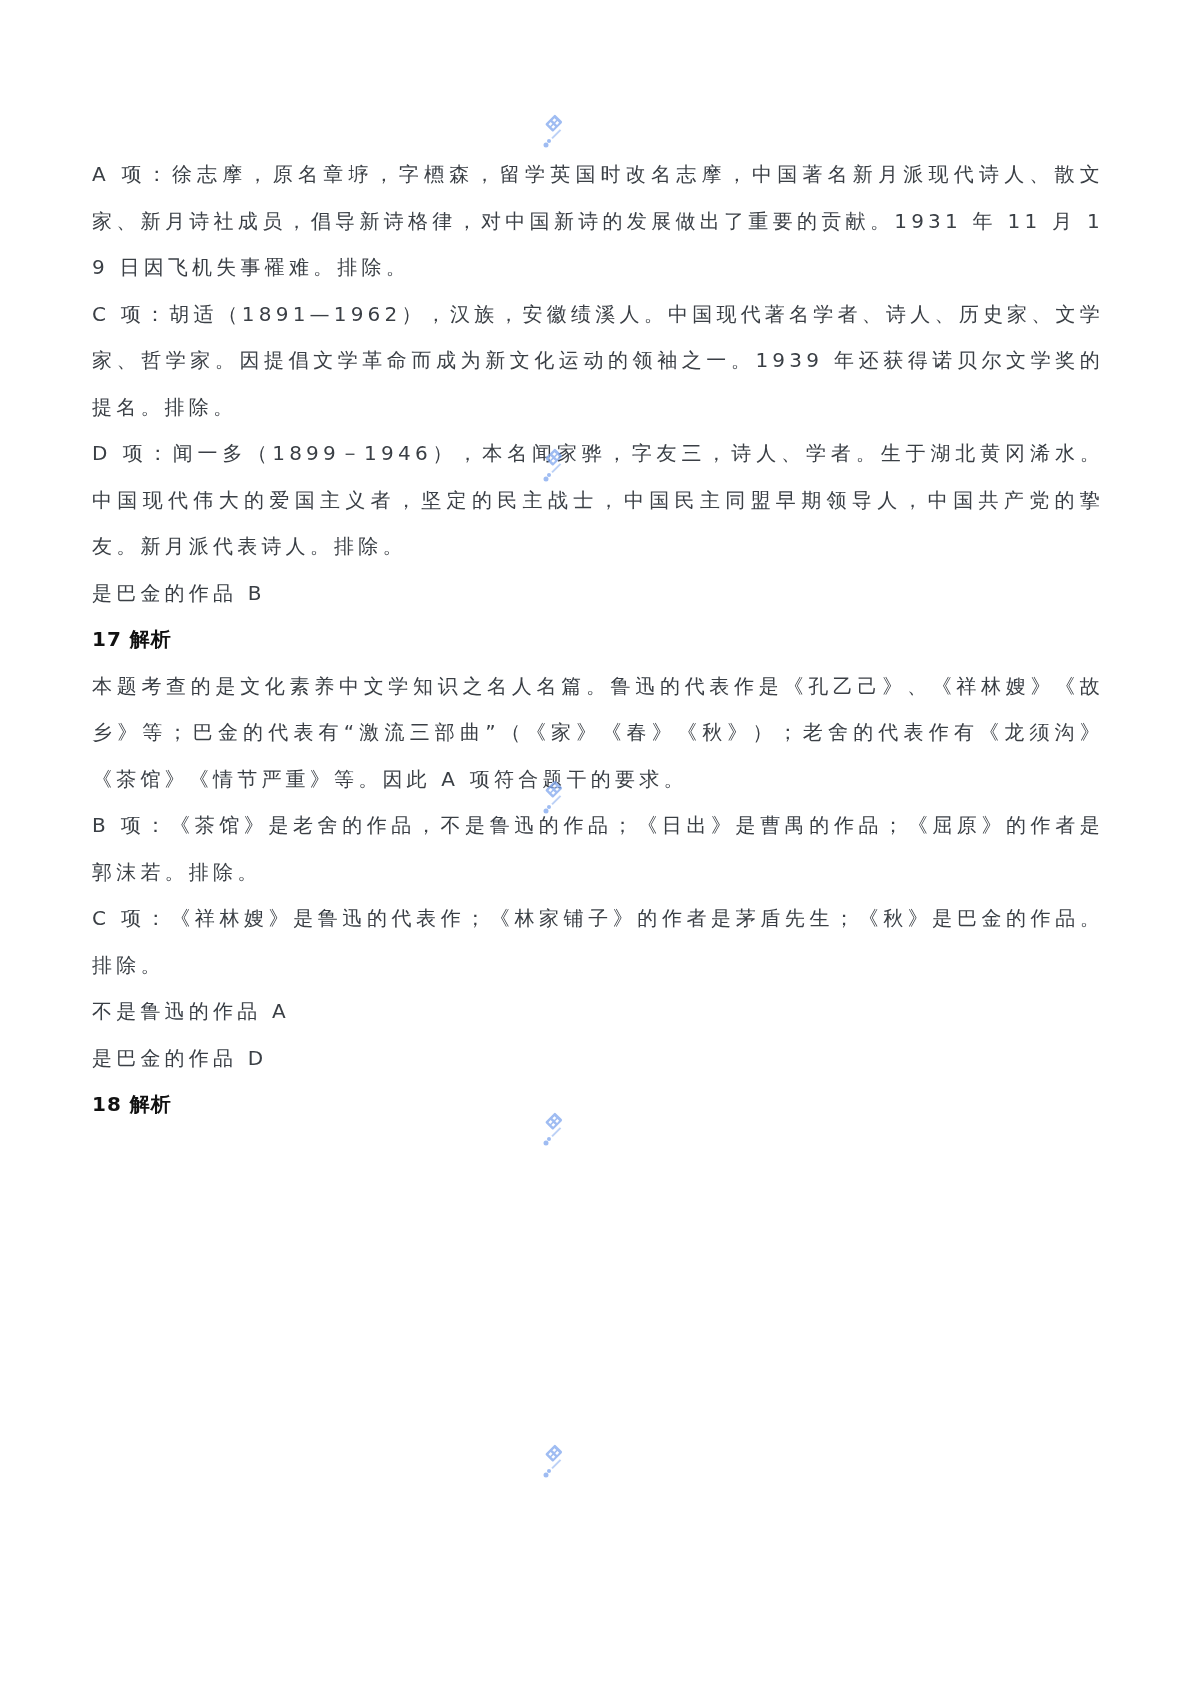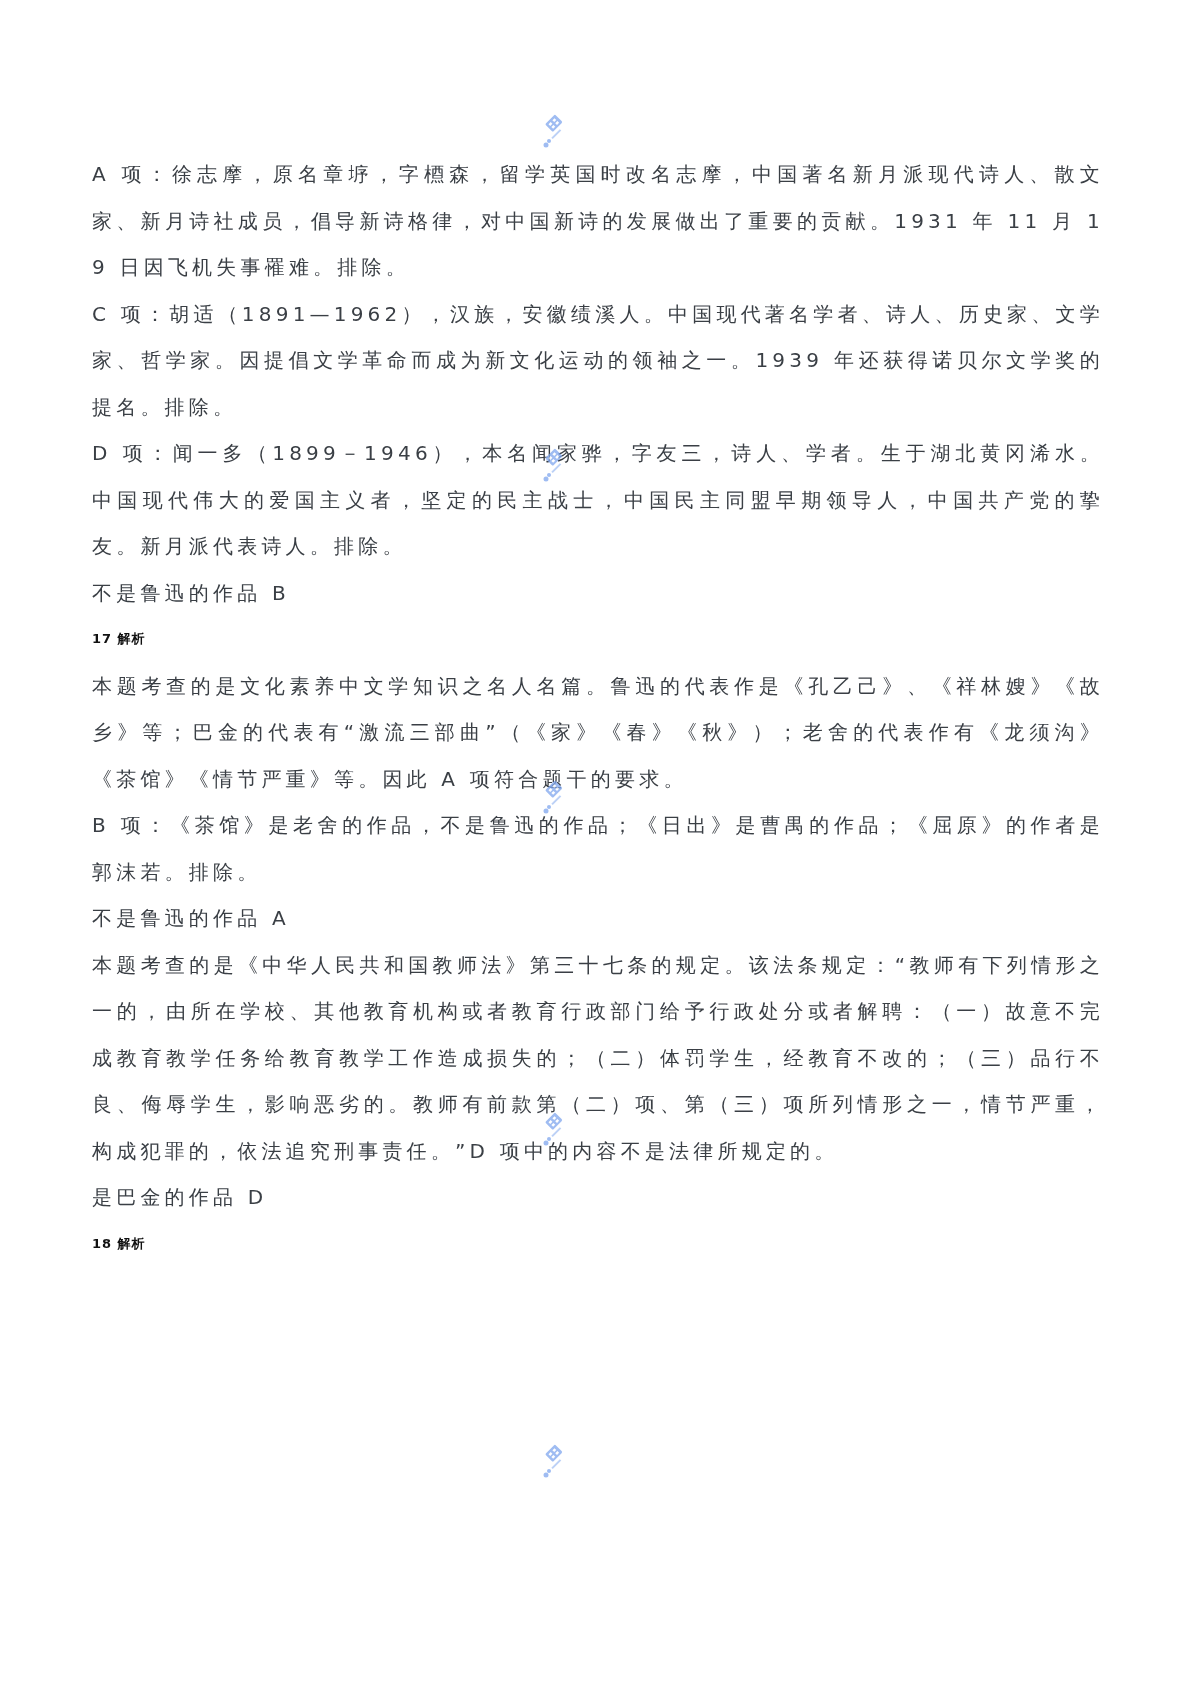--- a/index.html
+++ b/index.html
@@ -33,47 +33,47 @@
       font-size: 20px;
       line-height: 46.5px;
       color: #3a3f45;
       letter-spacing: 4.2px;
       text-align: justify;
       text-align-last: left;
       word-break: break-all;
     }
     .heading {
       margin: 0;
-      font-size: 13px;
+      font-size: 20px;
       line-height: 46.5px;
       color: #111111;
       font-weight: bold;
       letter-spacing: 1px;
     }
     .watermark {
       position: absolute;
       width: 40px;
       height: 40px;
       pointer-events: none;
     }
   </style>
 </head>
 <body>
 
 <div class="page">
   <div class="content">
     <p class="para">A 项：徐志摩，原名章垿，字槱森，留学英国时改名志摩，中国著名新月派现代诗人、散文家、新月诗社成员，倡导新诗格律，对中国新诗的发展做出了重要的贡献。1931 年 11 月 19 日因飞机失事罹难。排除。</p>
     <p class="para">C 项：胡适（1891—1962），汉族，安徽绩溪人。中国现代著名学者、诗人、历史家、文学家、哲学家。因提倡文学革命而成为新文化运动的领袖之一。1939 年还获得诺贝尔文学奖的提名。排除。</p>
     <p class="para">D 项：闻一多（1899－1946），本名闻家骅，字友三，诗人、学者。生于湖北黄冈浠水。中国现代伟大的爱国主义者，坚定的民主战士，中国民主同盟早期领导人，中国共产党的挚友。新月派代表诗人。排除。</p>
-    <p class="para">不是鲁迅的作品 B</p>
+    <p class="para">是巴金的作品 B</p>
     <p class="heading">17 解析</p>
     <p class="para">本题考查的是文化素养中文学知识之名人名篇。鲁迅的代表作是《孔乙己》、《祥林嫂》《故乡》等；巴金的代表有“激流三部曲”（《家》《春》《秋》）；老舍的代表作有《龙须沟》《茶馆》《情节严重》等。因此 A 项符合题干的要求。</p>
     <p class="para">B 项：《茶馆》是老舍的作品，不是鲁迅的作品；《日出》是曹禺的作品；《屈原》的作者是郭沫若。排除。</p>
+    <p class="para">C 项：《祥林嫂》是鲁迅的代表作；《林家铺子》的作者是茅盾先生；《秋》是巴金的作品。排除。</p>
     <p class="para">不是鲁迅的作品 A</p>
-    <p class="para">本题考查的是《中华人民共和国教师法》第三十七条的规定。该法条规定：“教师有下列情形之一的，由所在学校、其他教育机构或者教育行政部门给予行政处分或者解聘：（一）故意不完成教育教学任务给教育教学工作造成损失的；（二）体罚学生，经教育不改的；（三）品行不良、侮辱学生，影响恶劣的。教师有前款第（二）项、第（三）项所列情形之一，情节严重，构成犯罪的，依法追究刑事责任。”D 项中的内容不是法律所规定的。</p>
     <p class="para">是巴金的作品 D</p>
     <p class="heading">18 解析</p>
   </div>
 
   <div id="watermarks">
       <div class="watermark" style="left: 537px; top: 112px;"><svg width="40" height="40" viewBox="0 0 40 40" opacity="0.75">
           <g transform="rotate(-45 20 20)">
             <rect x="17" y="6" width="14" height="11" rx="1.5" fill="#7fa6ee"></rect>
             <rect x="19.5" y="8.5" width="3" height="2.5" fill="#ffffff"></rect>
             <rect x="25" y="8.5" width="3" height="2.5" fill="#ffffff"></rect>

